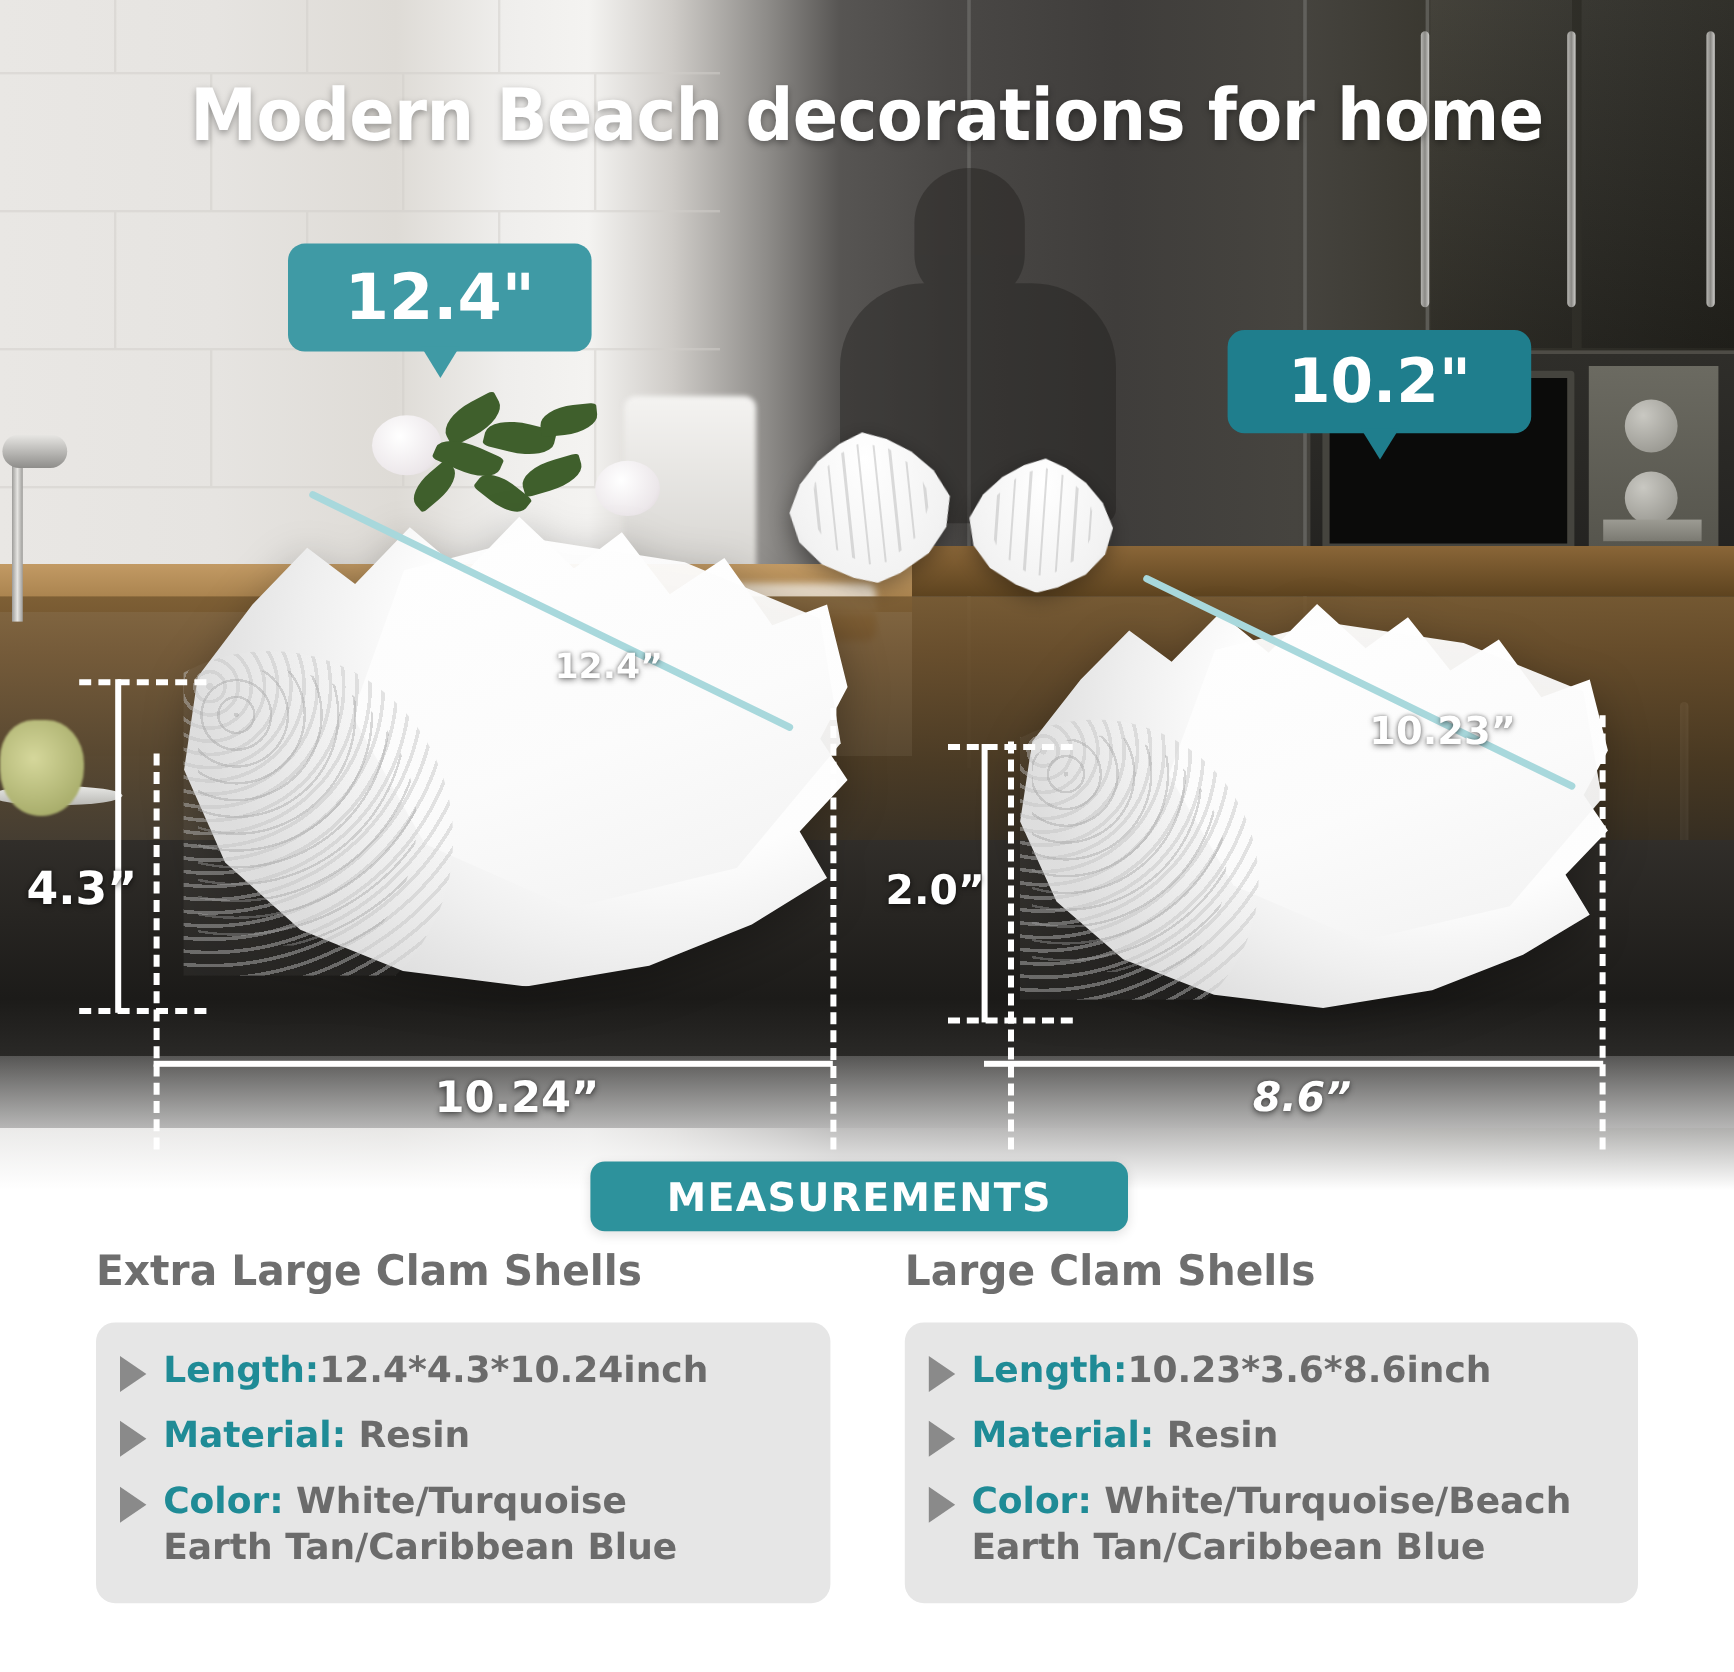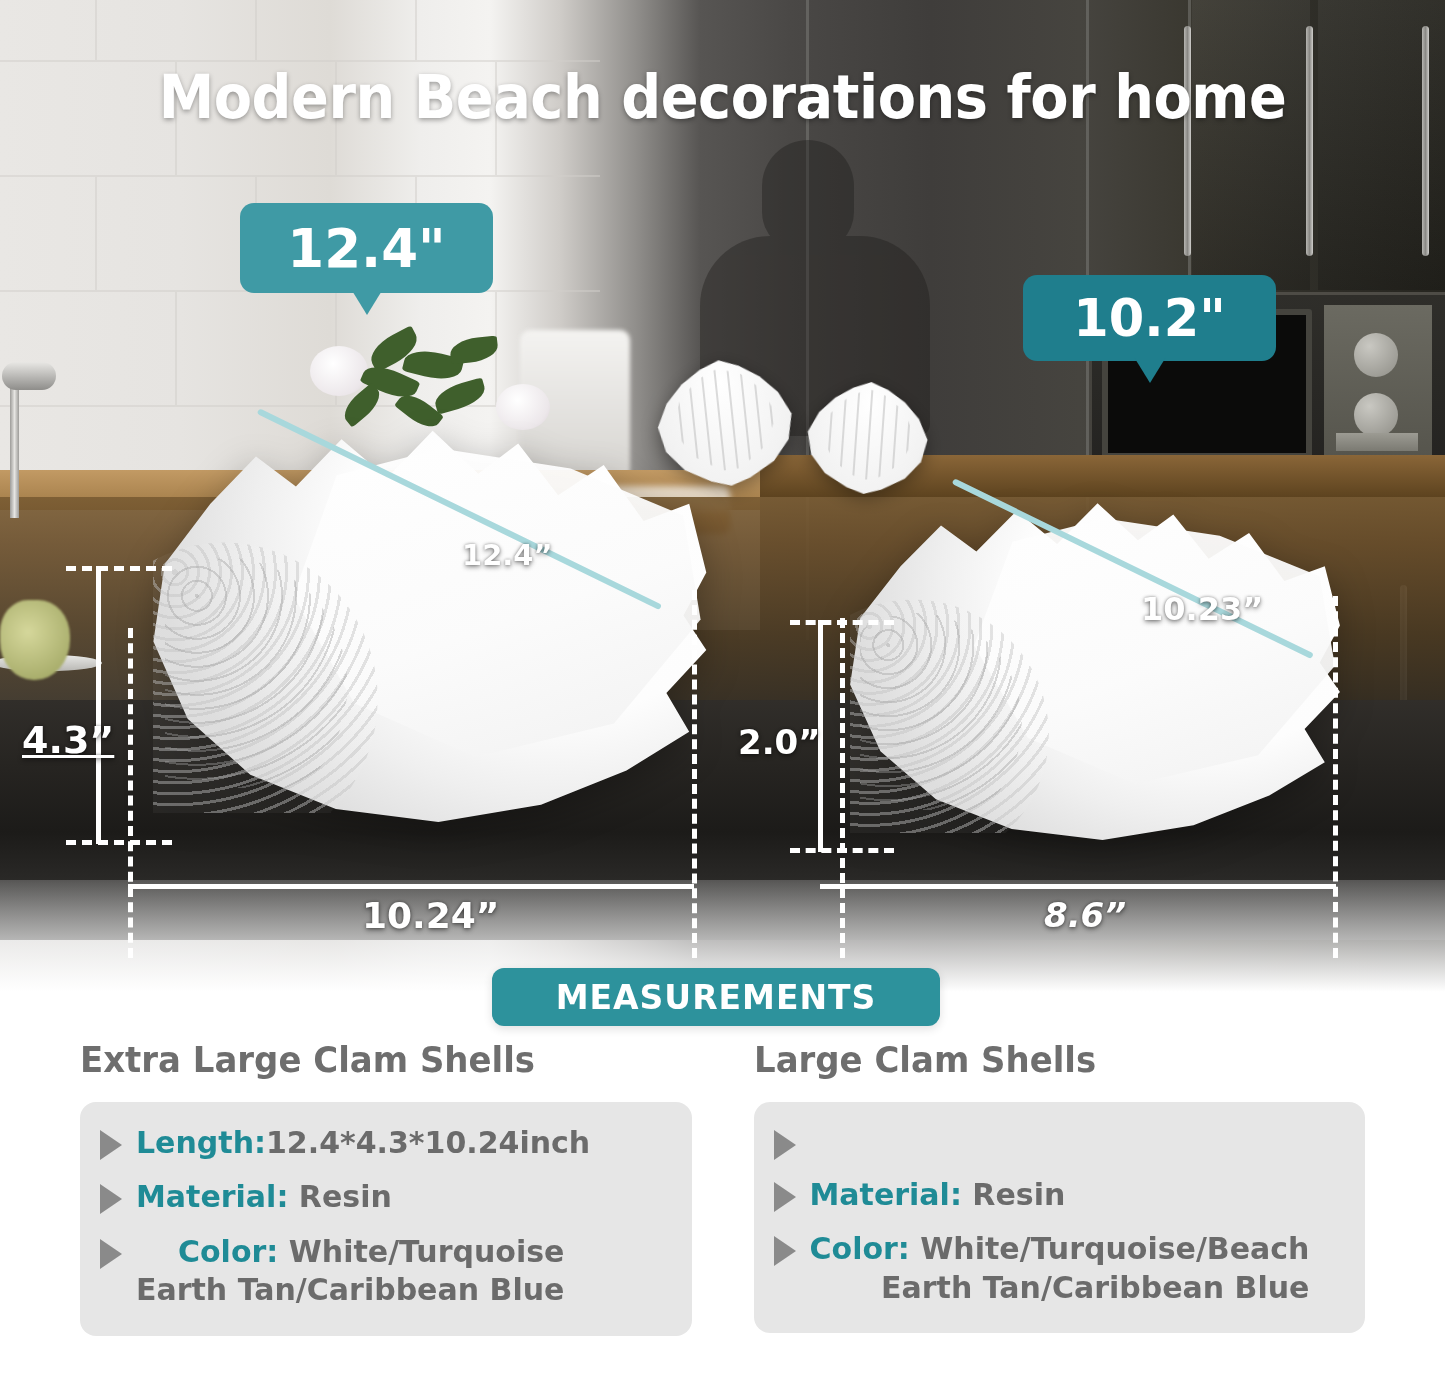--- a/index.html
+++ b/index.html
@@ -252,21 +252,21 @@
   #diag-small { left: 953px; top: 478px; width: 400px; transform: rotate(26deg); }
 
   .meas-label {
     position: absolute; color: #ffffff; font-weight: 700;
     font-family: "DejaVu Sans", sans-serif;
     text-shadow: 0 2px 5px rgba(0,0,0,.45), 0 0 3px rgba(0,0,0,.35);
     white-space: nowrap;
   }
   #label-diag-large { left: 462px; top: 538px; font-size: 29px; }
   #label-diag-small { left: 1141px; top: 590px; font-size: 32px; }
-  #label-h-large   { left: 22px;  top: 718px; font-size: 38px; text-decoration: underline; }
+  #label-h-large   { left: 22px;  top: 718px; font-size: 38px; }
   #label-h-small   { left: 738px; top: 722px; font-size: 34px; }
   #label-w-large   { left: 362px; top: 895px; font-size: 36px; }
   #label-w-small   { left: 1044px; top: 895px; font-size: 34px; font-style: italic; }
 
   
   .dash-h {
     position: absolute; height: 0; border-top: 5px dashed #ffffff;
   }
   .dash-v {
     position: absolute; width: 0; border-left: 5px dashed #ffffff;
@@ -293,21 +293,21 @@
   .spec-col { flex: 1; }
   .spec-heading {
     color: #6e6e6e; font-size: 35px; font-weight: 700;
     font-family: "DejaVu Sans", sans-serif;
     margin-bottom: 22px; white-space: nowrap;
     transform: scaleX(.97); transform-origin: left center;
   }
   .spec-card {
     background: #e6e6e6; border-radius: 16px; padding: 22px 18px 26px 14px;
   }
-  .spec-row { display: flex; align-items: flex-start; margin-bottom: 16px; text-align: right; }
+  .spec-row { display: flex; align-items: flex-start; margin-bottom: 16px; }
   .spec-row:last-child { margin-bottom: 0; }
   .bullet {
     width: 0; height: 0; flex: 0 0 auto;
     border-top: 15px solid transparent;
     border-bottom: 15px solid transparent;
     border-left: 22px solid #8a8a8a;
     margin: 6px 14px 0 6px;
   }
   .spec-text {
     font-family: "DejaVu Sans", sans-serif;
@@ -487,20 +487,23 @@
 
       </div>
     </div>
 
     <div class="spec-col">
       <div class="spec-heading">Large Clam Shells</div>
       <div class="spec-card">
 
         <div class="spec-row">
           <span class="bullet"></span>
+          <div class="spec-text">
+            <span class="lbl">Length:</span><span class="val">10.23*3.6*8.6inch</span>
+          </div>
         </div>
 
         <div class="spec-row">
           <span class="bullet"></span>
           <div class="spec-text">
             <span class="lbl">Material:</span><span class="val"> Resin</span>
           </div>
         </div>
 
         <div class="spec-row">

